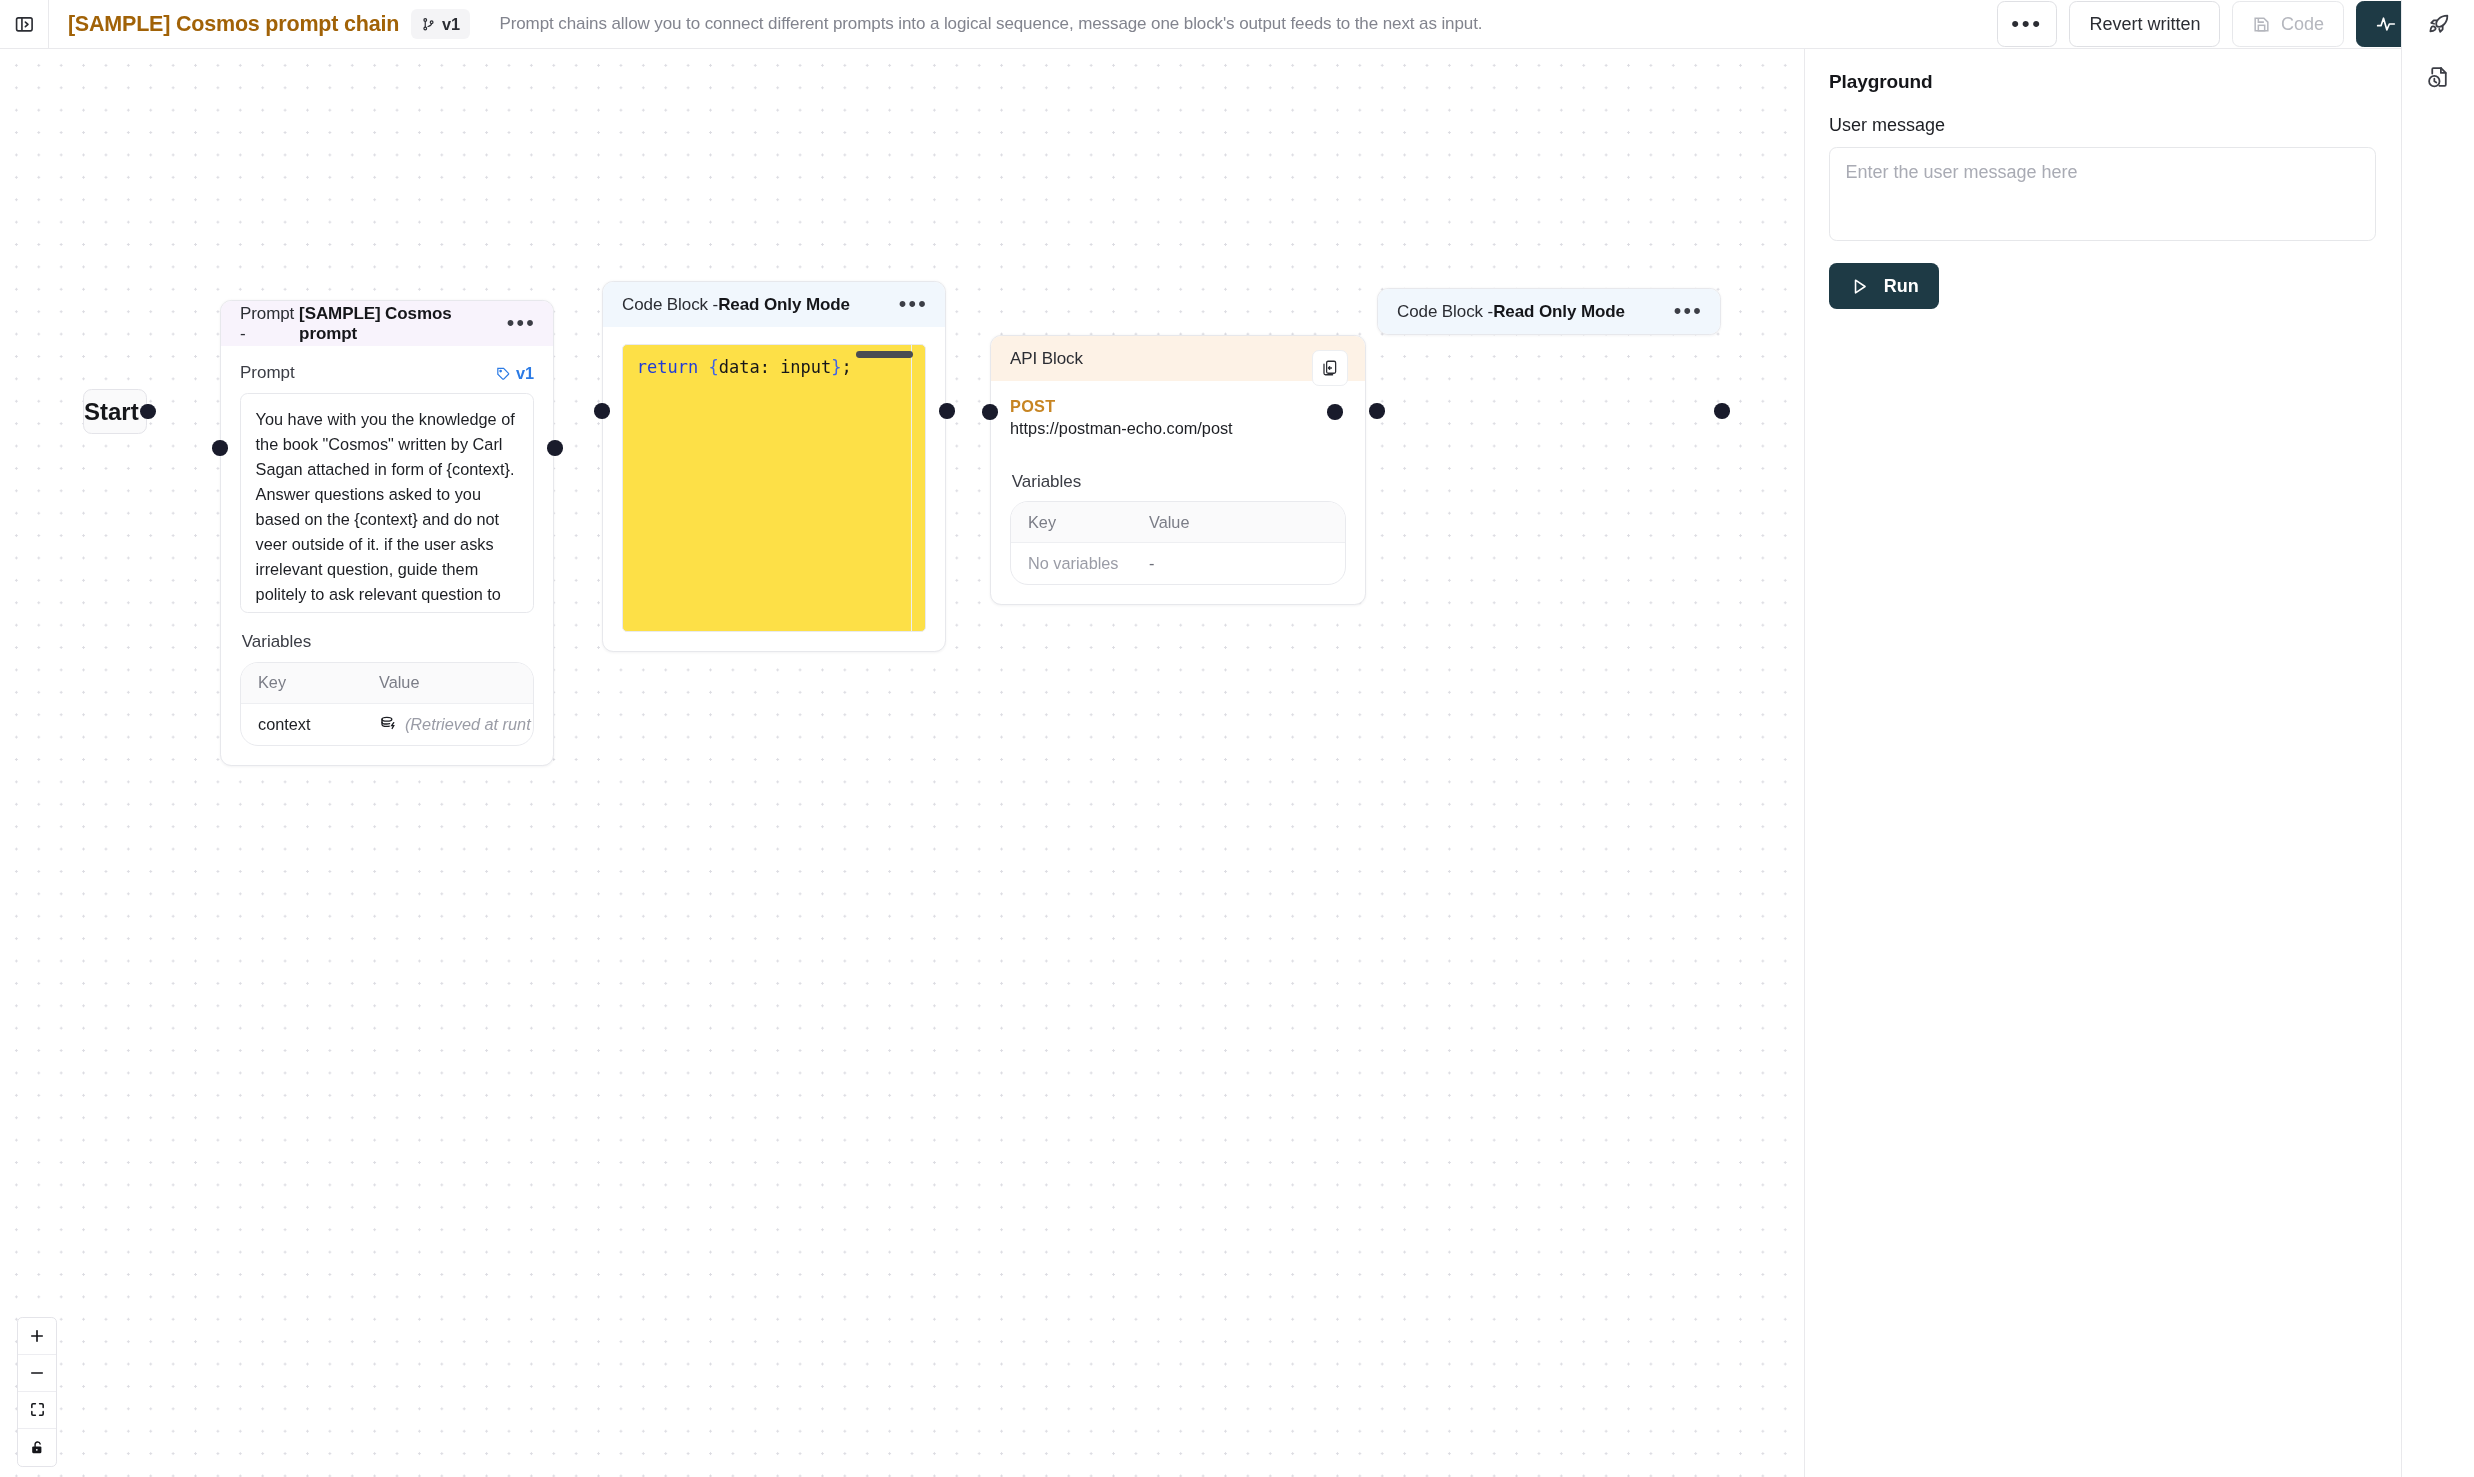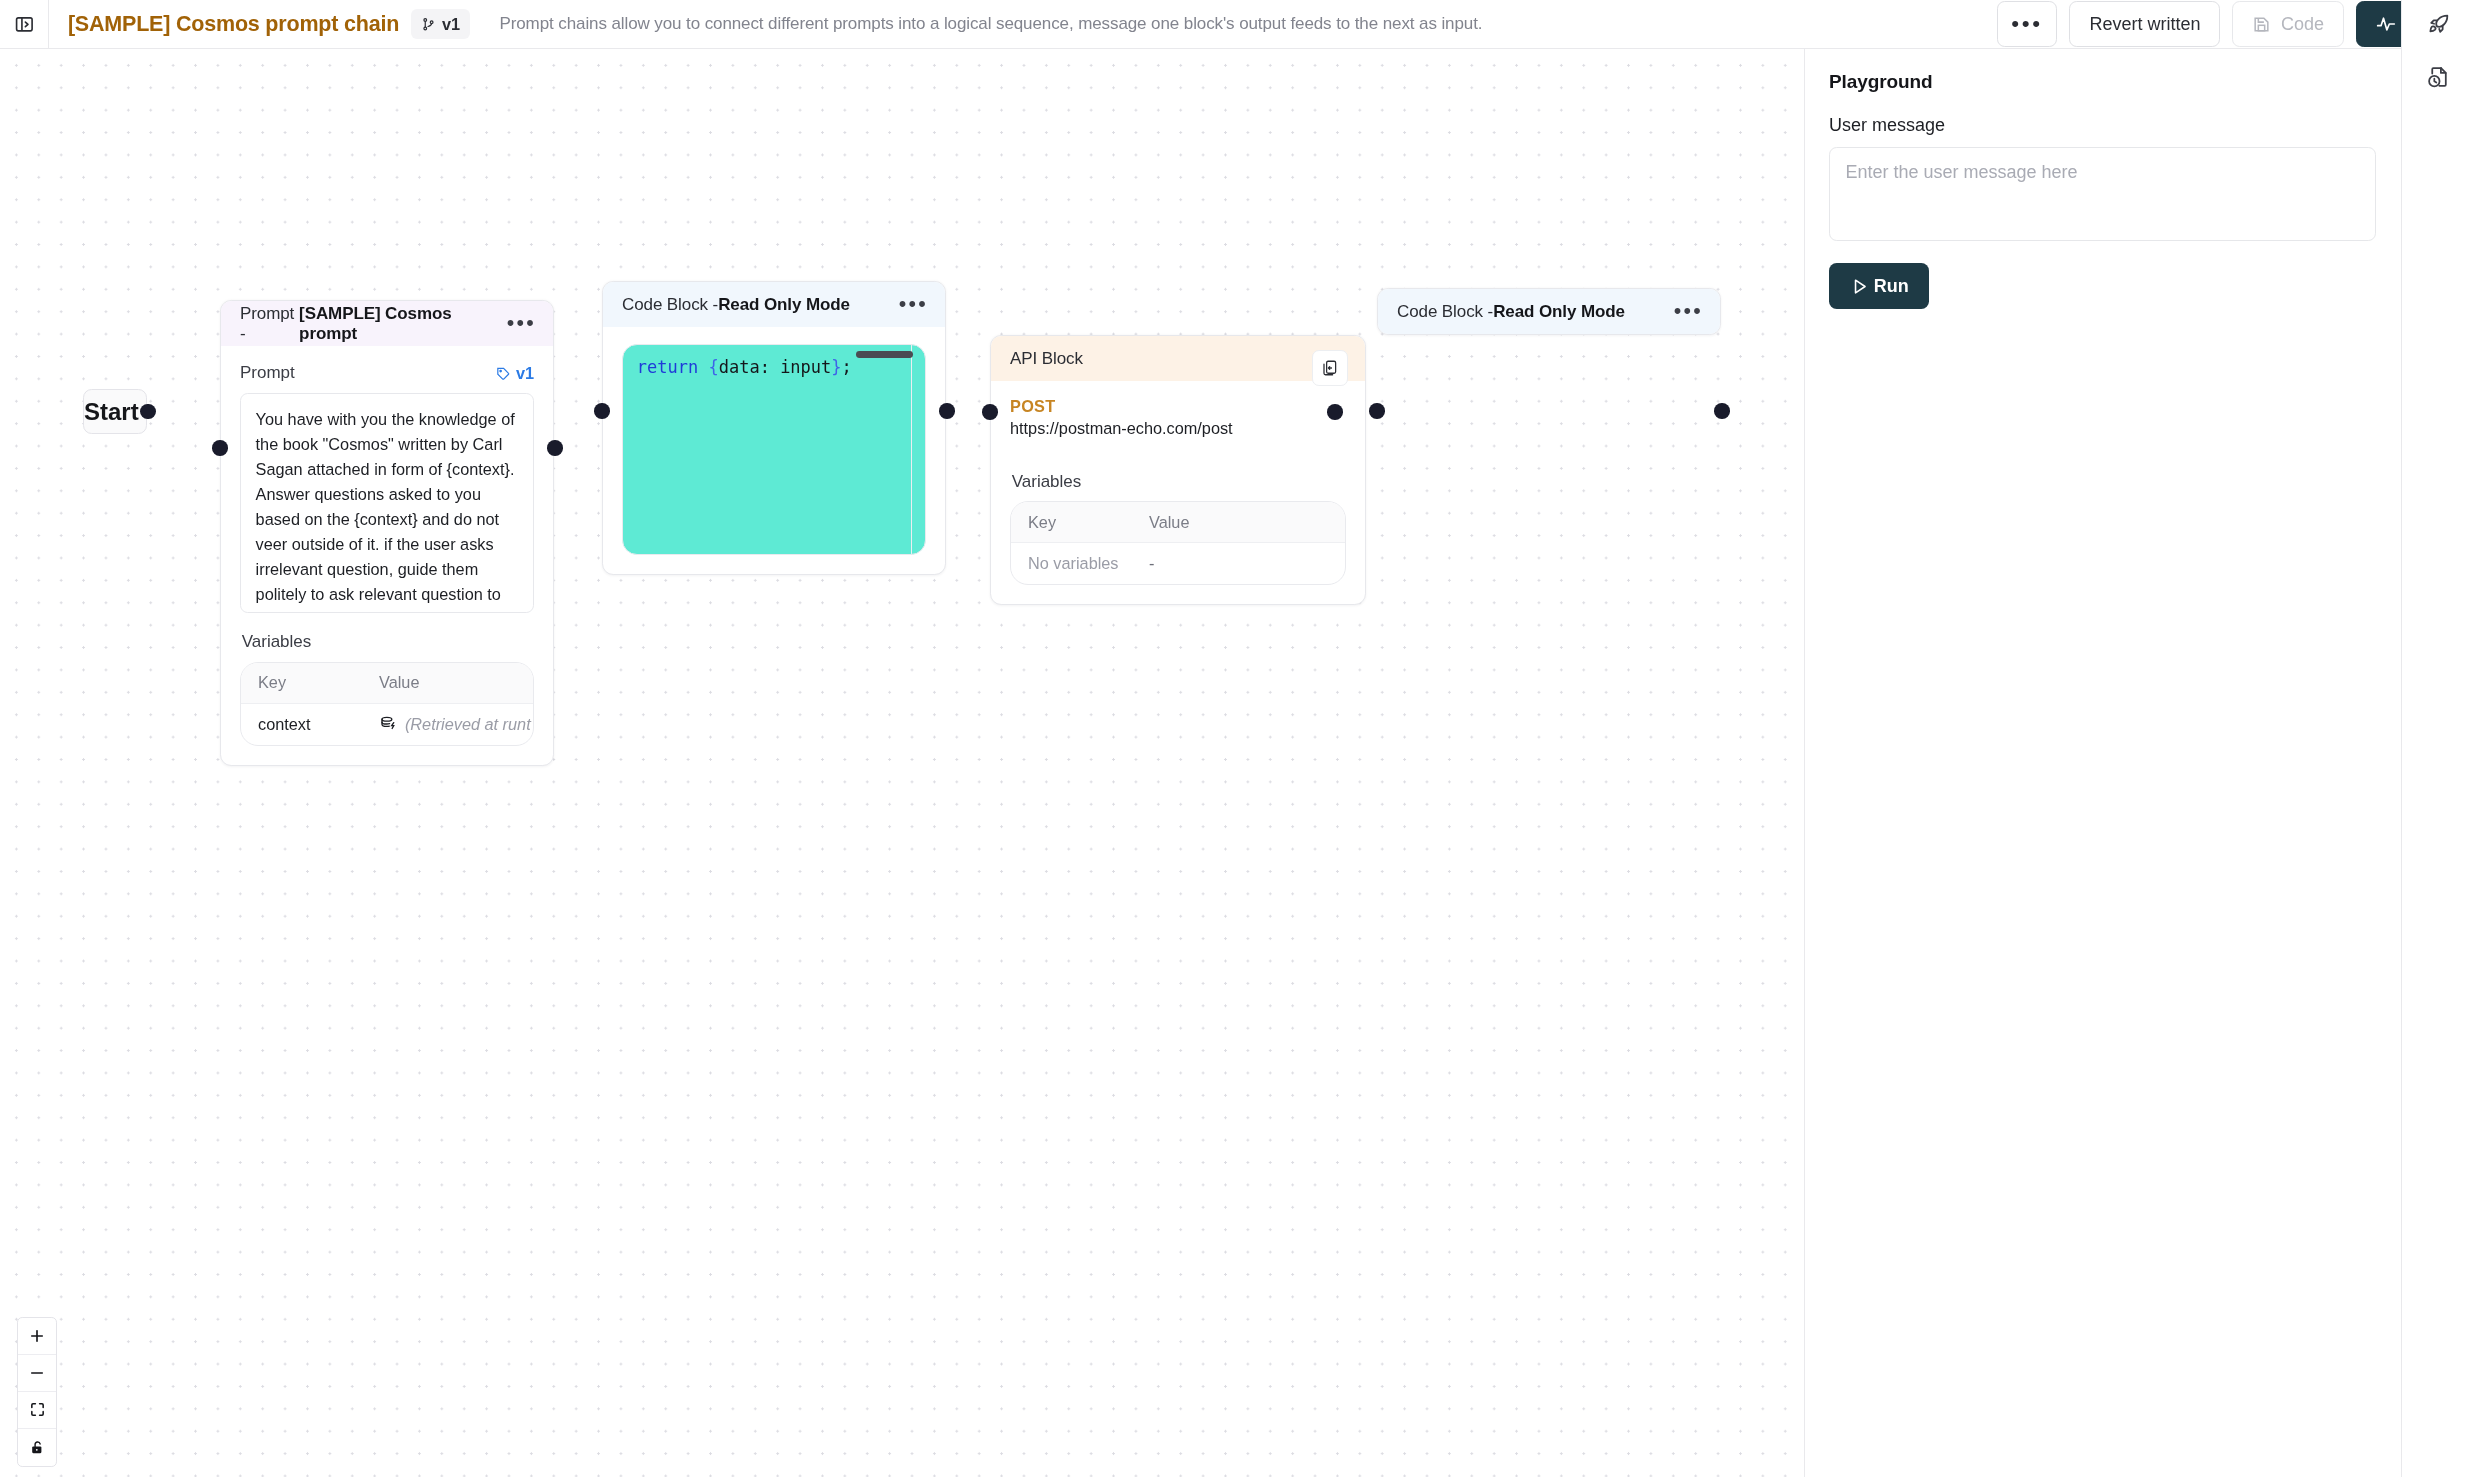--- a/index.html
+++ b/index.html
@@ -151,23 +151,23 @@
   .vtable .vc1 { width: 138px; padding-left: 17px; }
   .vtable .vc2 { flex: 1; display: flex; align-items: center; gap: 6.9px; overflow: hidden; }
   .vhead .vc1, .vhead .vc2 { font-size: 16.3px; color: #7b7d87; }
   .vbody .vc1 { font-size: 16.3px; color: #1d1f24; }
   .vbody .vc2 { font-size: 16.3px; color: #9a9ca6; font-style: italic; white-space: nowrap; }
   .vbody-empty .vc1 { color: #9a9ca6; font-style: normal; }
   .vbody-empty .vc2 { color: #6d6f79; font-style: normal; }
 
   .code-area {
     position: relative;
-    border: 0.9px solid #e9eaee; border-radius: 15px;
-    background: #5eead4;
-    height: 211px; overflow: hidden;
+    border: 0.9px solid #e9eaee; border-radius: 5px;
+    background: #fde047;
+    height: 288px; overflow: hidden;
     padding: 12px 13.8px;
   }
   .code-line {
     font-family: "DejaVu Sans Mono", monospace;
     font-size: 17px; color: #15161a; white-space: pre;
   }
   .kw  { color: #1f3bd8; }
   .brc { color: #3f63e8; }
   .code-scroll {
     position: absolute; top: 6px; right: 12px;
@@ -218,21 +218,21 @@
     width: 547px; height: 94px;
     border: 0.9px solid #e6e7ea; border-radius: 7.7px;
     padding: 13.8px 15.5px;
     font-size: 18px; color: #1d1f24; resize: none;
     font-family: "Liberation Sans", sans-serif;
     background: #ffffff;
   }
   .pg-textarea::placeholder { color: #a9abb4; }
   .pg-run {
     margin-top: 19px;
-    height: 46px; padding: 0 20.7px; gap: 5px;
+    height: 46px; padding: 0 20.7px; gap: 15px;
     background: #1e3a45; border: none; border-radius: 7.7px;
     color: #ffffff; font-size: 18px; font-weight: bold;
     display: flex; align-items: center; cursor: pointer;
     font-family: "Liberation Sans", sans-serif;
   }
   svg { display: block; }
 </style>
 </head>
 <body>
 

